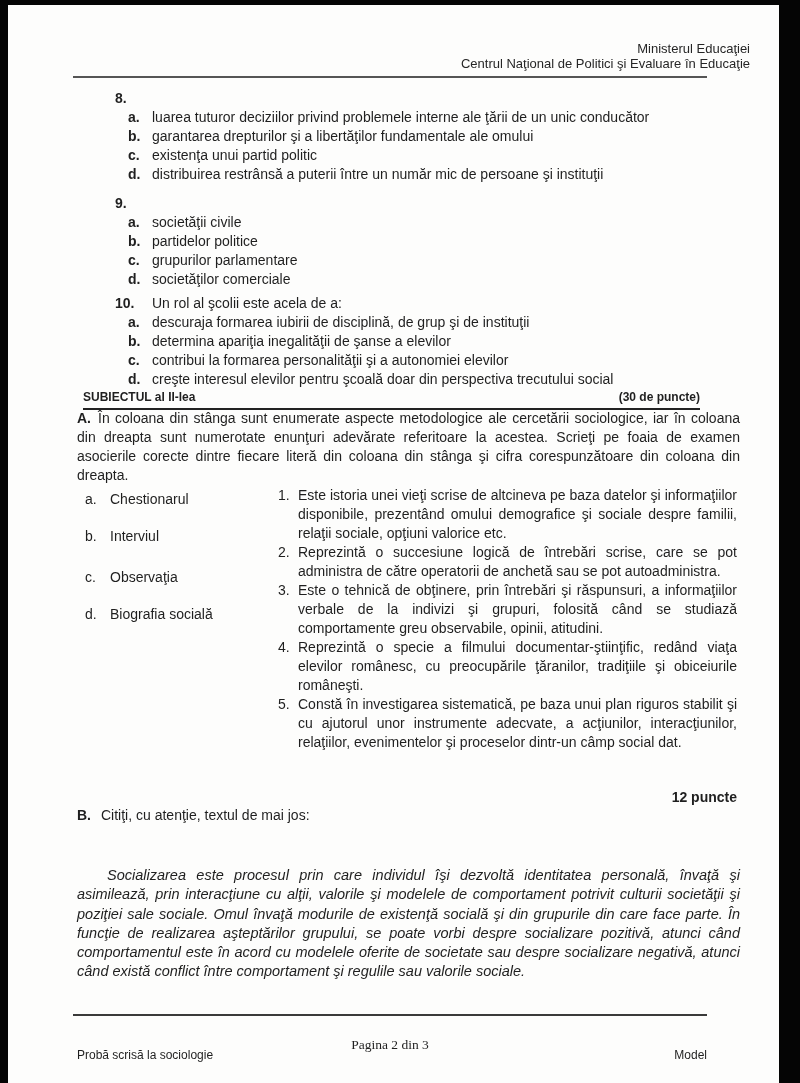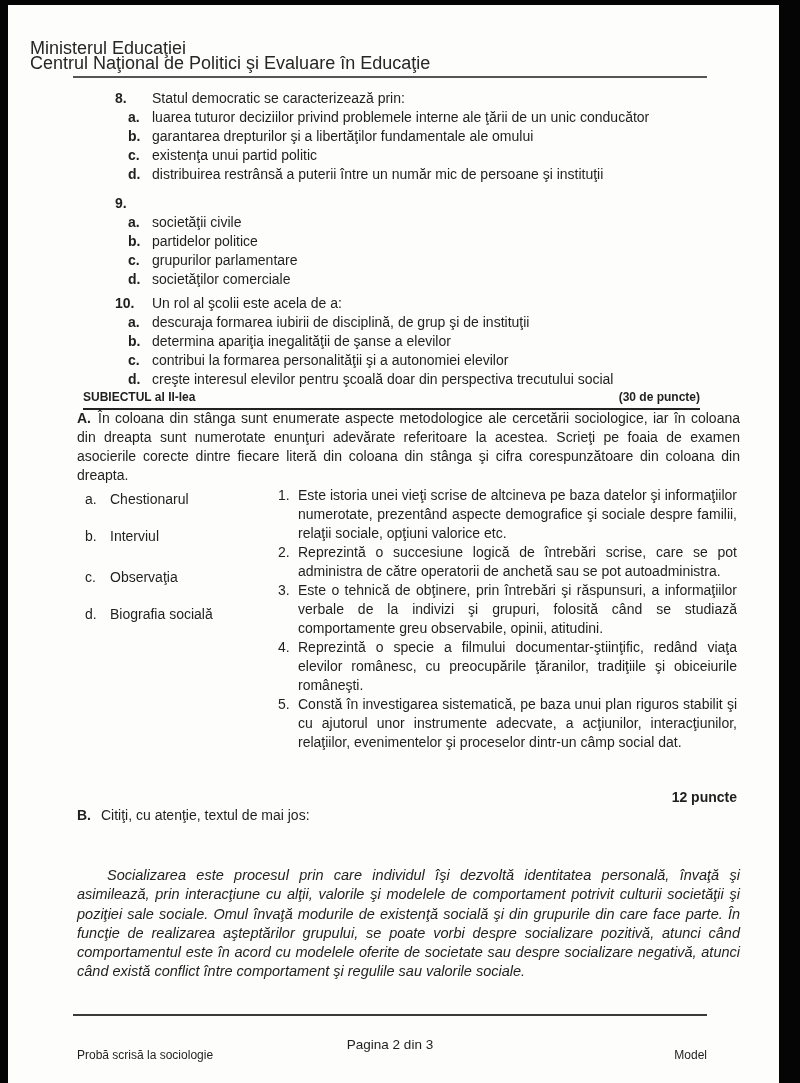--- a/index.html
+++ b/index.html
@@ -12,22 +12,22 @@
   }
   .page { position: absolute; left: 0; top: 0; width: 800px; height: 1083px; background: #fdfdfc; }
 
   
   .strip { position: absolute; background: #050505; }
   .strip-left  { left: 0; top: 0; width: 8px; height: 1083px; }
   .strip-top   { left: 0; top: 0; width: 800px; height: 5px; }
   .strip-right { left: 779px; top: 0; width: 21px; height: 1083px; }
 
   
-  .doc-header { position: absolute; top: 41px; left: 30px; width: 720px; text-align: left;
-                font-size: 18px; line-height: 15px; color: #262626; }
+  .doc-header { position: absolute; top: 41px; left: 30px; width: 720px; text-align: right;
+                font-size: 13px; line-height: 15px; color: #262626; }
   .header-rule { position: absolute; top: 76px; left: 73px; width: 634px; height: 2px; background: #555; }
 
   
   .question { position: absolute; left: 115px; width: 628px; font-size: 14px; line-height: 19px; }
   .q-first { display: flex; }
   .q-num { font-weight: bold; width: 37px; flex: none; }
   .opt { display: flex; }
   .opt-letter { font-weight: bold; width: 24px; margin-left: 13px; flex: none; }
   .q8  { top: 89px; }
   .q9  { top: 194px; }
@@ -60,41 +60,40 @@
   .para-b .para-label { padding-right: 10px; }
 
   .quote { position: absolute; top: 832px; left: 77px; width: 663px;
            font-style: italic; text-indent: 30px; font-size: 14.5px; line-height: 19.3px; margin-top: 34px; }
 
   
   .footer-rule { position: absolute; top: 1014px; left: 73px; width: 634px; height: 2px; background: #3a3a3a; }
   .footer-row { position: absolute; top: 1020px; left: 77px; width: 630px;
                 display: flex; justify-content: space-between; font-size: 12px; margin-top: 28px; }
   .footer-center { position: absolute; top: 1037px; left: 30px; width: 720px;
-                   text-align: center; font-size: 13.5px; }
+                   text-align: center; font-size: 13.5px; font-family: Liberation Serif, serif; }
 </style>
 </head>
 <body>
 
 <div class="page">
 
   <div class="strip strip-top"></div>
   <div class="strip strip-left"></div>
   <div class="strip strip-right"></div>
 
   <div class="doc-header">
     <div>Ministerul Educaţiei</div>
     <div>Centrul Naţional de Politici şi Evaluare în Educaţie</div>
   </div>
   <div class="header-rule"></div>
 
   <div class="question q8">
     <div class="q-first">
       <span class="q-num">8.</span>
-      <span>Statul democratic se caracterizează prin:</span>
     </div>
     <div class="opt">
       <span class="opt-letter">a.</span>
       <span>luarea tuturor deciziilor privind problemele interne ale ţării de un unic conducător</span>
     </div>
     <div class="opt">
       <span class="opt-letter">b.</span>
       <span>garantarea drepturilor şi a libertăţilor fundamentale ale omului</span>
     </div>
     <div class="opt">
@@ -175,21 +174,21 @@
       <span>Observaţia</span>
     </div>
     <div class="match-left-item ml-d">
       <span class="ml-letter">d.</span>
       <span>Biografia socială</span>
     </div>
 
     <div class="match-right">
       <div class="match-right-item">
         <span class="mr-num">1.</span>
-        <span class="mr-text">Este istoria unei vieţi scrise de altcineva pe baza datelor şi informaţiilor numerotate, prezentând aspecte demografice şi sociale despre familii, relaţii sociale, opţiuni valorice etc.</span>
+        <span class="mr-text">Este istoria unei vieţi scrise de altcineva pe baza datelor şi informaţiilor disponibile, prezentând omului demografice şi sociale despre familii, relaţii sociale, opţiuni valorice etc.</span>
       </div>
       <div class="match-right-item">
         <span class="mr-num">2.</span>
         <span class="mr-text">Reprezintă o succesiune logică de întrebări scrise, care se pot administra de către operatorii de anchetă sau se pot autoadministra.</span>
       </div>
       <div class="match-right-item">
         <span class="mr-num">3.</span>
         <span class="mr-text">Este o tehnică de obţinere, prin întrebări şi răspunsuri, a informaţiilor verbale de la indivizi şi grupuri, folosită când se studiază comportamente greu observabile, opinii, atitudini.</span>
       </div>
       <div class="match-right-item">

